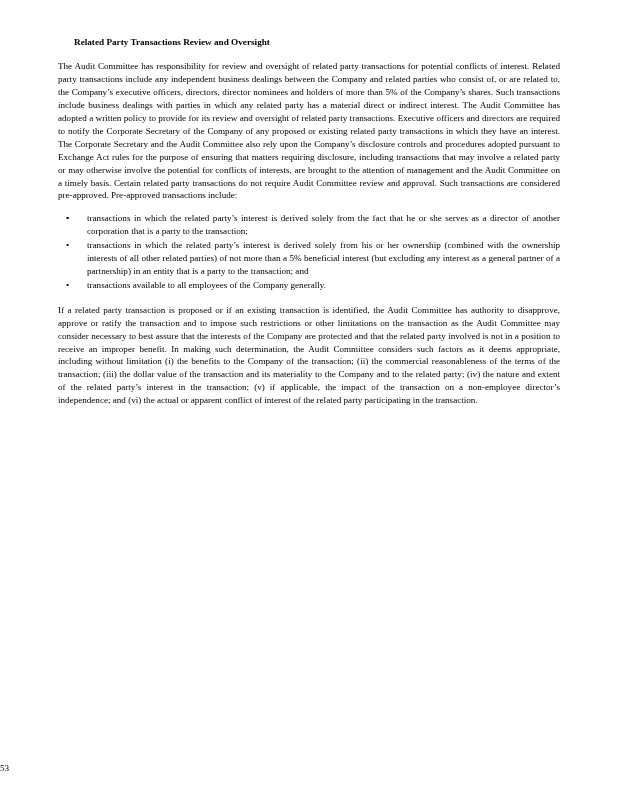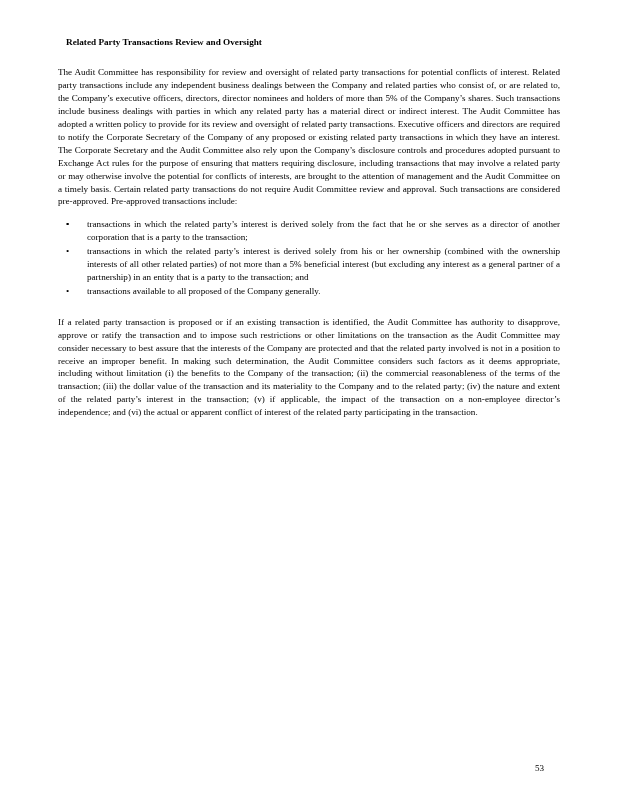--- a/index.html
+++ b/index.html
@@ -17,28 +17,28 @@
     position: relative;
     width: 618px;
     height: 800px;
     box-sizing: border-box;
     padding: 36px 58px 0 58px;
   }
   .doc-title {
     font-size: 9.2px;
     font-weight: bold;
     line-height: 1.35;
-    margin: 0 0 11px 8px;
+    margin: 0 0 11px 16px;
     text-align: left;
   }
   p.body-text {
     font-size: 9.1px;
     line-height: 1.42;
     text-align: justify;
-    margin: 18px 0 10px 0;
+    margin: 12px 0 10px 0;
     text-justify: inter-word;
   }
   ul.bullets {
     list-style: none;
     margin: 0 0 10px 0;
     padding: 0;
   }
   ul.bullets li {
     font-size: 9.1px;
     line-height: 1.42;
@@ -50,21 +50,21 @@
   ul.bullets li .bullet-mark {
     position: absolute;
     left: 8px;
     top: 0;
   }
   .page-number {
     position: absolute;
     bottom: 27px;
     left: 0;
     width: 544px;
-    text-align: right;
+    text-align: left;
     font-size: 9.1px;
   }
 </style>
 </head>
 <body>
 
 <div class="page">
 
   <h1 class="doc-title">Related Party Transactions Review and Oversight</h1>
 
@@ -77,21 +77,21 @@
     <li>
       <span class="bullet-mark">•</span>
       <span>transactions in which the related party’s interest is derived solely from the fact that he or she serves as a director of another corporation that is a party to the transaction;</span>
     </li>
     <li>
       <span class="bullet-mark">•</span>
       <span>transactions in which the related party’s interest is derived solely from his or her ownership (combined with the ownership interests of all other related parties) of not more than a 5% beneficial interest (but excluding any interest as a general partner of a partnership) in an entity that is a party to the transaction; and</span>
     </li>
     <li>
       <span class="bullet-mark">•</span>
-      <span>transactions available to all proposed of the Company generally.</span>
+      <span>transactions available to all employees of the Company generally.</span>
     </li>
   </ul>
 
   <p class="body-text">If a related party transaction is proposed or if an existing transaction is identified, the Audit Committee has authority to disapprove, approve or ratify the transaction and to impose such restrictions or other limitations on the transaction as the Audit Committee may consider necessary to best assure that the interests of the Company are protected and that the related party involved is not in a position to receive an improper benefit. In making such determination, the Audit Committee considers such factors as it deems appropriate, including without limitation (i) the benefits to the Company of the transaction; (ii) the commercial reasonableness of the terms of the transaction; (iii) the dollar value of the transaction and its materiality to the Company and to the related party; (iv) the nature and extent of the related party’s interest in the transaction; (v) if applicable, the impact of the transaction on a non-employee director’s independence; and (vi) the actual or apparent conflict of interest of the related party participating in the transaction.</p>
 
 
   <div class="page-number">53</div>
 
 </div>
 

